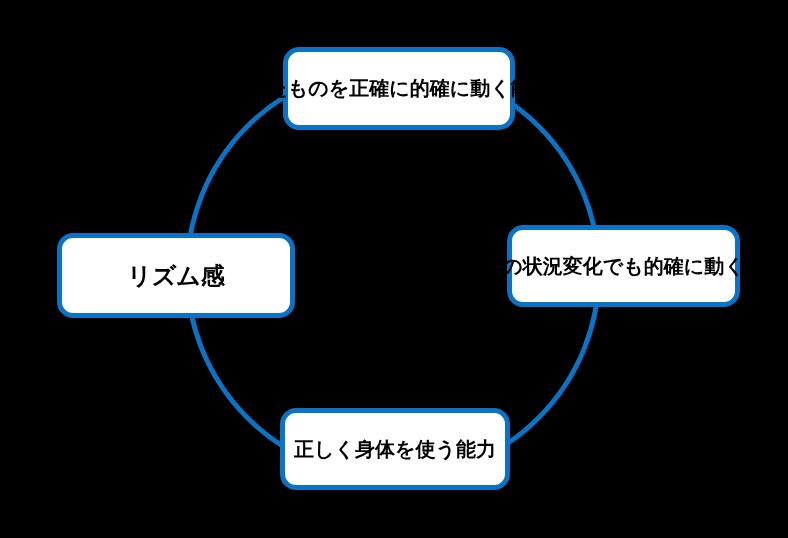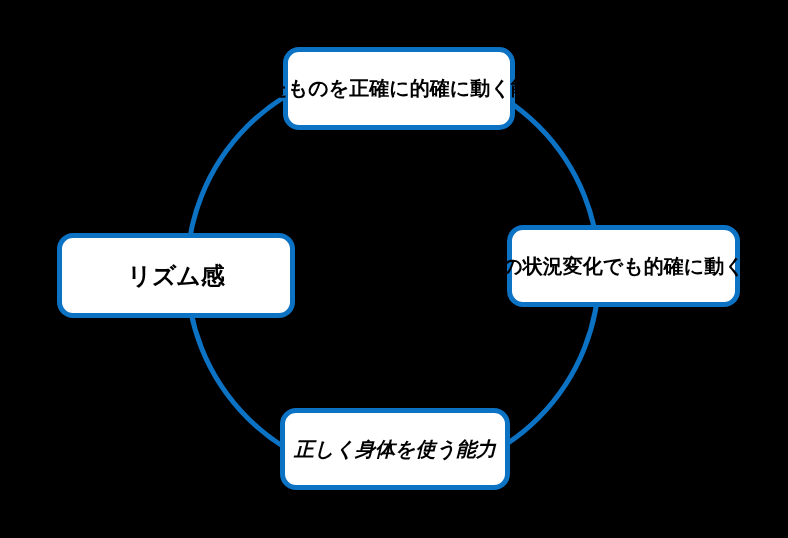--- a/index.html
+++ b/index.html
@@ -41,21 +41,21 @@
   }
   .node .line {
     font-size: 20px;
     line-height: 27px;
     min-height: 27px;
     white-space: nowrap;
   }
 
   .node-top    { left: 283px; top: 47px;  width: 232px; height: 83px; }
   .node-right  { left: 507px; top: 225px; width: 233px; height: 82px; }
-  .node-bottom { left: 280px; top: 408px; width: 230px; height: 82px; font-style: italic; }
+  .node-bottom { left: 280px; top: 408px; width: 230px; height: 82px; }
   .node-left   { left: 57px;  top: 233px; width: 238px; height: 85px; }
   .node-left .line {
     font-size: 24px;
     line-height: 30px;
     min-height: 30px;
   }
 
   .center-node {
     position: absolute;
     left: 288px; top: 222px;

